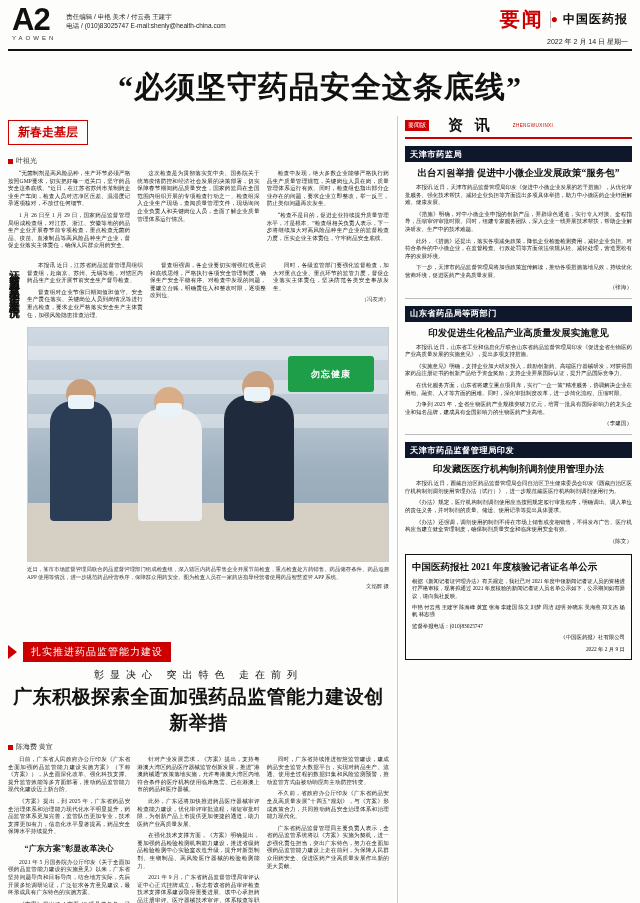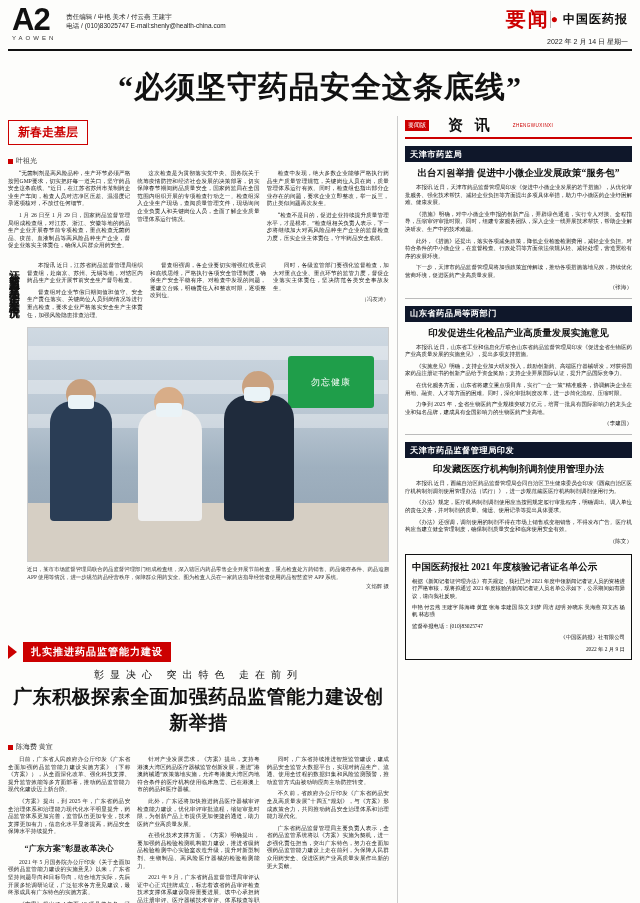--- a/index.html
+++ b/index.html
@@ -10,21 +10,21 @@
   }
   .page{width:640px;height:903px;position:relative;box-sizing:border-box;padding:0 8px;}
 
   
   .masthead{display:flex;align-items:flex-start;padding:6px 4px 2px 4px;border-bottom:2px solid #111;}
   .folio{font-family:"Liberation Sans",sans-serif;font-weight:bold;font-size:31px;line-height:28px;color:#111;letter-spacing:-1px;}
   .folio-sub{font-size:6px;letter-spacing:3px;color:#333;font-family:"Liberation Sans",sans-serif;margin-top:1px;}
   .mast-mid{margin-left:10px;padding-top:6px;flex:1;}
   .mast-line{font-size:6.5px;color:#222;line-height:9px;font-family:"Liberation Sans",sans-serif;}
   .mast-right{text-align:right;display:flex;flex-direction:column;align-items:flex-end;}
-  .mast-brandrow{display:flex;align-items:center;}
+  .mast-brandrow{display:flex;align-items:center;gap:6px;}
   .brand-red{color:#c00;font-weight:bold;font-size:20px;letter-spacing:2px;font-family:"Liberation Serif",serif;}
   .brand-logo{font-size:12px;font-weight:bold;color:#111;letter-spacing:1px;border-left:1px solid #bbb;}
   .brand-logo .dot{color:#c00;}
   .mast-date{font-size:7px;color:#222;margin-top:4px;font-family:"Liberation Sans",sans-serif;}
 
   
   .headline{
     text-align:center;font-size:30px;font-weight:bold;letter-spacing:1px;
     padding:16px 0 8px 0;font-family:"Liberation Serif",serif;
   }
@@ -59,28 +59,28 @@
   }
   .photo .shelf{position:absolute;left:0;right:0;height:14px;background:rgba(255,255,255,.35);}
   .photo .counter{position:absolute;left:0;right:0;bottom:0;height:58px;background:#d6cfc4;}
   .photo .p1{position:absolute;left:22px;bottom:40px;width:62px;height:120px;background:#2a3d55;border-radius:22px 22px 4px 4px;}
   .photo .p1h{position:absolute;left:38px;bottom:152px;width:30px;height:30px;background:#c8a07e;border-radius:50%;}
   .photo .p2{position:absolute;left:110px;bottom:40px;width:64px;height:112px;background:#efefef;border-radius:22px 22px 4px 4px;}
   .photo .p2h{position:absolute;left:126px;bottom:144px;width:30px;height:30px;background:#d8ad88;border-radius:50%;}
   .photo .p3{position:absolute;left:196px;bottom:40px;width:70px;height:126px;background:#1f2b3c;border-radius:24px 24px 4px 4px;}
   .photo .p3h{position:absolute;left:214px;bottom:158px;width:32px;height:32px;background:#caa280;border-radius:50%;}
   .photo .mask{position:absolute;width:26px;height:14px;background:#eaf3f7;border-radius:4px;}
-  .photo .sign{position:absolute;right:14px;top:28px;width:86px;height:52px;background:#1f9e4a;border-radius:3px;color:#fff;font-size:9px;font-weight:normal;display:flex;align-items:center;justify-content:center;letter-spacing:1px;font-family:"Liberation Sans",sans-serif;}
+  .photo .sign{position:absolute;right:14px;top:28px;width:86px;height:36px;background:#1f9e4a;border-radius:3px;color:#fff;font-size:9px;font-weight:bold;display:flex;align-items:center;justify-content:center;letter-spacing:1px;font-family:"Liberation Sans",sans-serif;}
   .caption{font-size:5.4px;line-height:7.4px;color:#333;margin-top:4px;text-align:justify;}
   .credit{font-size:5.4px;color:#333;text-align:right;margin-top:2px;}
 
   
   .banner{display:flex;align-items:center;gap:6px;margin:10px 0 6px 0;}
   .banner .chev{width:0;height:0;border-top:7px solid transparent;border-bottom:7px solid transparent;border-left:9px solid #c00;}
-  .banner .b-txt{background:#c00;color:#fff;font-size:10px;font-weight:bold;padding:3px 8px;letter-spacing:1px;}
+  .banner .b-txt{background:#c00;color:#fff;font-size:10px;font-weight:normal;padding:3px 8px;letter-spacing:1px;}
   .kicker{text-align:center;font-size:10px;letter-spacing:6px;color:#111;margin:6px 0 2px 0;}
   .subhead{text-align:center;font-size:19px;font-weight:bold;letter-spacing:0.5px;margin:2px 0 6px 0;}
 
   
   .zx-head{display:flex;align-items:center;gap:19px;border-bottom:2px solid #c00;padding-bottom:2px;}
   .zx-badge{background:#c00;color:#fff;font-size:6px;padding:1px 3px;font-family:"Liberation Sans",sans-serif;}
   .zx-title{font-size:15px;font-weight:bold;letter-spacing:4px;color:#111;}
   .zx-en{font-size:4.6px;color:#c00;letter-spacing:.4px;font-family:"Liberation Sans",sans-serif;}
   .r-sec{margin-top:7px;}
   .r-bar{background:#0f172a;color:#fff;font-size:8.2px;font-weight:bold;padding:2.5px 5px;letter-spacing:.5px;}

